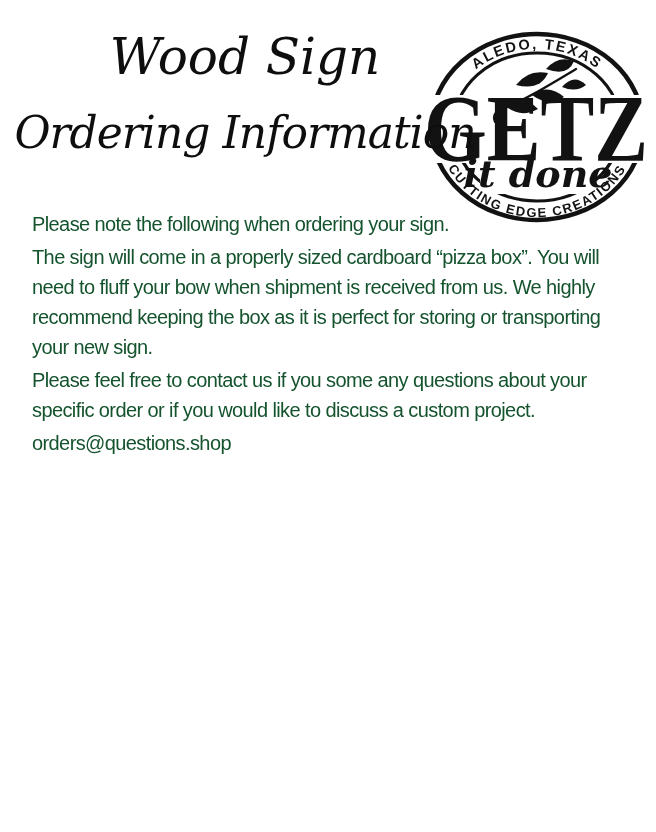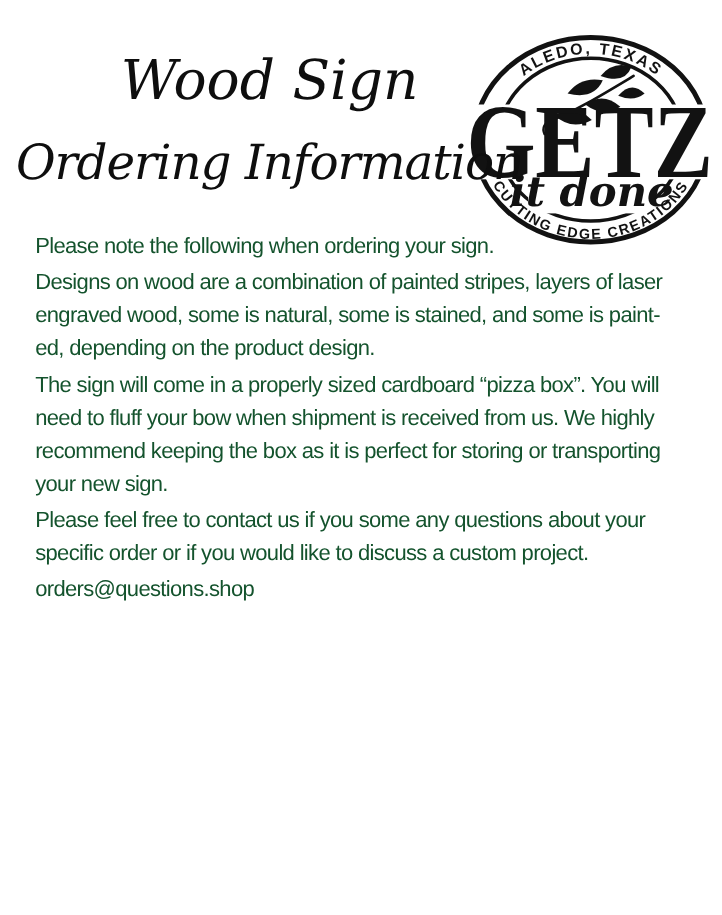--- a/index.html
+++ b/index.html
@@ -7,21 +7,21 @@
     width: 656px; height: 832px;
     background: #ffffff;
     overflow: hidden;
     font-family: "Liberation Sans", sans-serif;
   }
   .page { position: relative; width: 656px; height: 832px; background: #ffffff; }
 
   
   .header { position: relative; height: 204px; }
   .title {
-    position: absolute; left: 0; top: 36px; width: 490px;
+    position: absolute; left: 0; top: 20px; width: 490px;
     text-align: center; z-index: 2;
     color: #0e0e0e;
     font-family: "DejaVu Serif", serif;
     font-style: italic;
   }
   .title-line1 { font-size: 50px; line-height: 74px; letter-spacing: 0px; }
   .title-line2 { font-size: 44px; line-height: 74px; letter-spacing: -1px; margin-top: 2px; }
 
   
   .logo { position: absolute; left: 428px; top: 31px; width: 226px; height: 196px; z-index: 1; }
@@ -89,23 +89,20 @@
 
         <text class="arc-bottom" text-anchor="middle">
           <textPath href="#arcBottom" startOffset="50%">CUTTING EDGE CREATIONS</textPath>
         </text>
       </svg>
     </div>
   </div>
 
   <div class="content">
     <p>Please note the following when ordering your sign.</p>
-    <p>Designs on wood are a combination of painted stripes, layers of laser
-engraved wood, some is natural, some is stained, and some is paint-
-ed, depending on the product design.</p>
     <p>The sign will come in a properly sized cardboard “pizza box”. You will
 need to fluff your bow when shipment is received from us. We highly
 recommend keeping the box as it is perfect for storing or transporting
 your new sign.</p>
     <p>Please feel free to contact us if you some any questions about your
 specific order or if you would like to discuss a custom project.</p>
     <p>orders@questions.shop</p>
   </div>
 
 </div>

